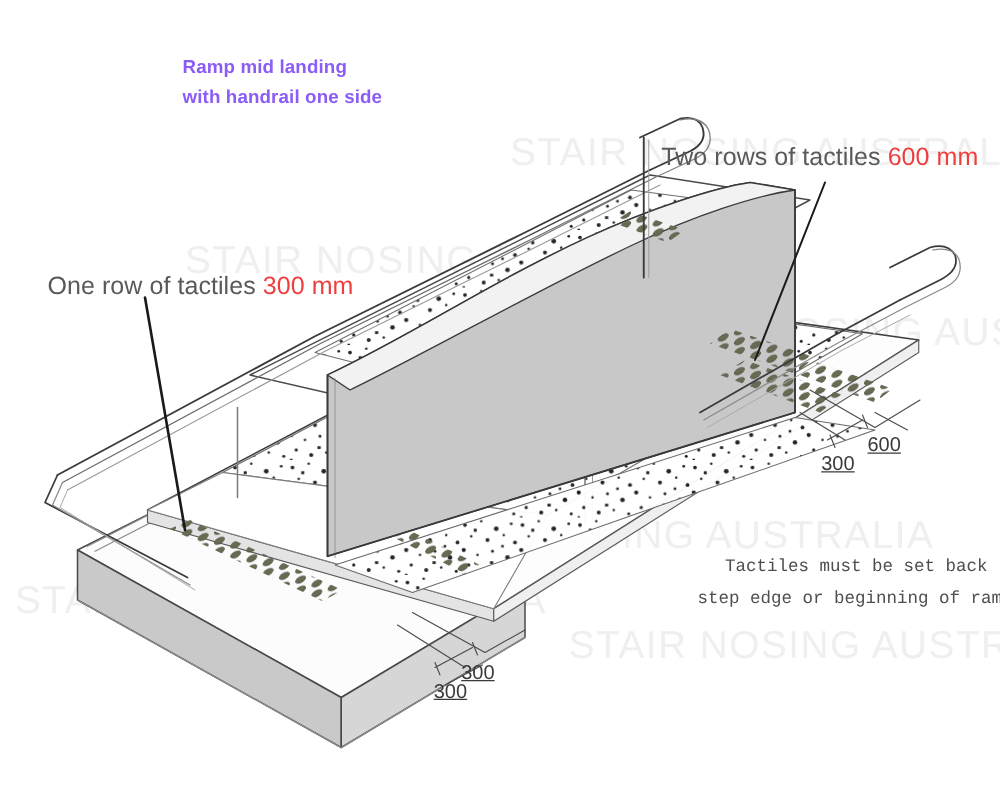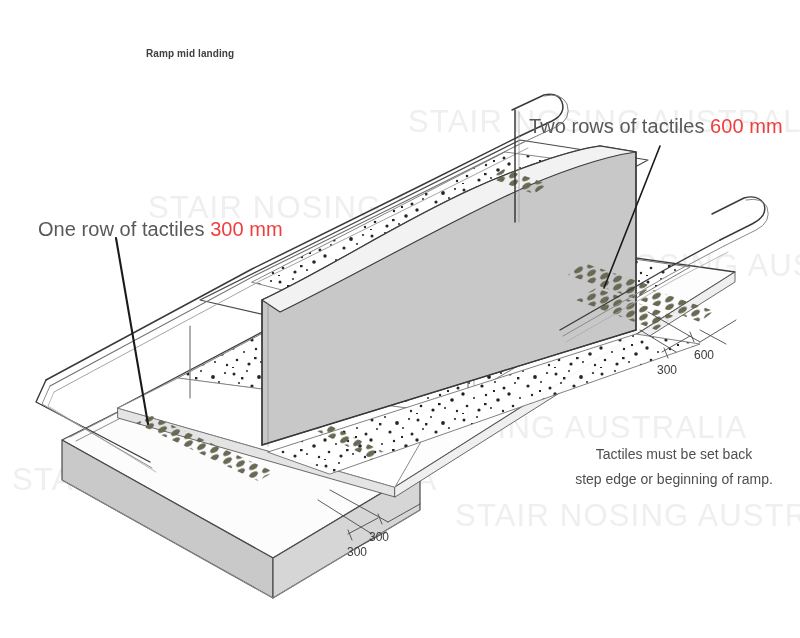--- a/index.html
+++ b/index.html
@@ -18,51 +18,53 @@
     color:#efefef;
     font-size:31px;
     letter-spacing:1.2px;
     white-space:nowrap;
     user-select:none;
     pointer-events:none;
   }
 
   .title{
     position:absolute;
-    font-size:10px;
+    font-size:15px;
     font-weight:bold;
-    color:#404040;
+    color:#8b5cf6;
     line-height:20px;
     white-space:nowrap;
     letter-spacing:.1px;
   }
 
   .callout{
     position:absolute;
     font-size:20px;
     color:#59595b;
     white-space:nowrap;
     letter-spacing:.05px;
   }
   .callout .red{color:#ef3e3e;}
 
   .note{
     position:absolute;
     font-size:14px;
     color:#4f4f51;
     line-height:25px;
-    text-align:center;
-    white-space:nowrap;
+    text-align:right;
+    white-space:nowrap;
+    font-family:Liberation Mono, monospace;
   }
 
   .dim{
     position:absolute;
-    font-size:12px;
+    font-size:16px;
     color:#3a3a3a;
     white-space:nowrap;
+    text-decoration:underline;
   }
 </style>
 </head>
 <body>
 
 <div id="stage">
 
   <div class="wm" style="left:148px;top:190px;">STAIR NOSING AUSTRALIA</div>
   <div class="wm" style="left:408px;top:104px;">STAIR NOSING AUSTRALIA</div>
   <div class="wm" style="left:505px;top:248px;">STAIR NOSING AUSTRALIA</div>
@@ -228,20 +230,23 @@
       <line x1="116" y1="238" x2="148" y2="424" stroke="#1a1a1a" stroke-width="2.1"></line>
 
       <line x1="660" y1="146" x2="604" y2="288" stroke="#1a1a1a" stroke-width="1.6"></line>
 
     </g>
   </svg>
 
   <div class="title" style="left:146px;top:44px;">
     <span>Ramp mid landing</span>
   </div>
+  <div class="title" style="left:146px;top:68px;">
+    <span>with handrail one side</span>
+  </div>
 
   <div class="callout" style="left:38px;top:218px;text-align:right;">
     <span>One row of tactiles </span><span class="red">300 mm</span>
   </div>
 
   <div class="callout" style="left:529px;top:115px;">
     <span>Two rows of tactiles </span><span class="red">600 mm</span>
   </div>
 
   <div class="note" style="left:558px;top:442px;width:232px;">

